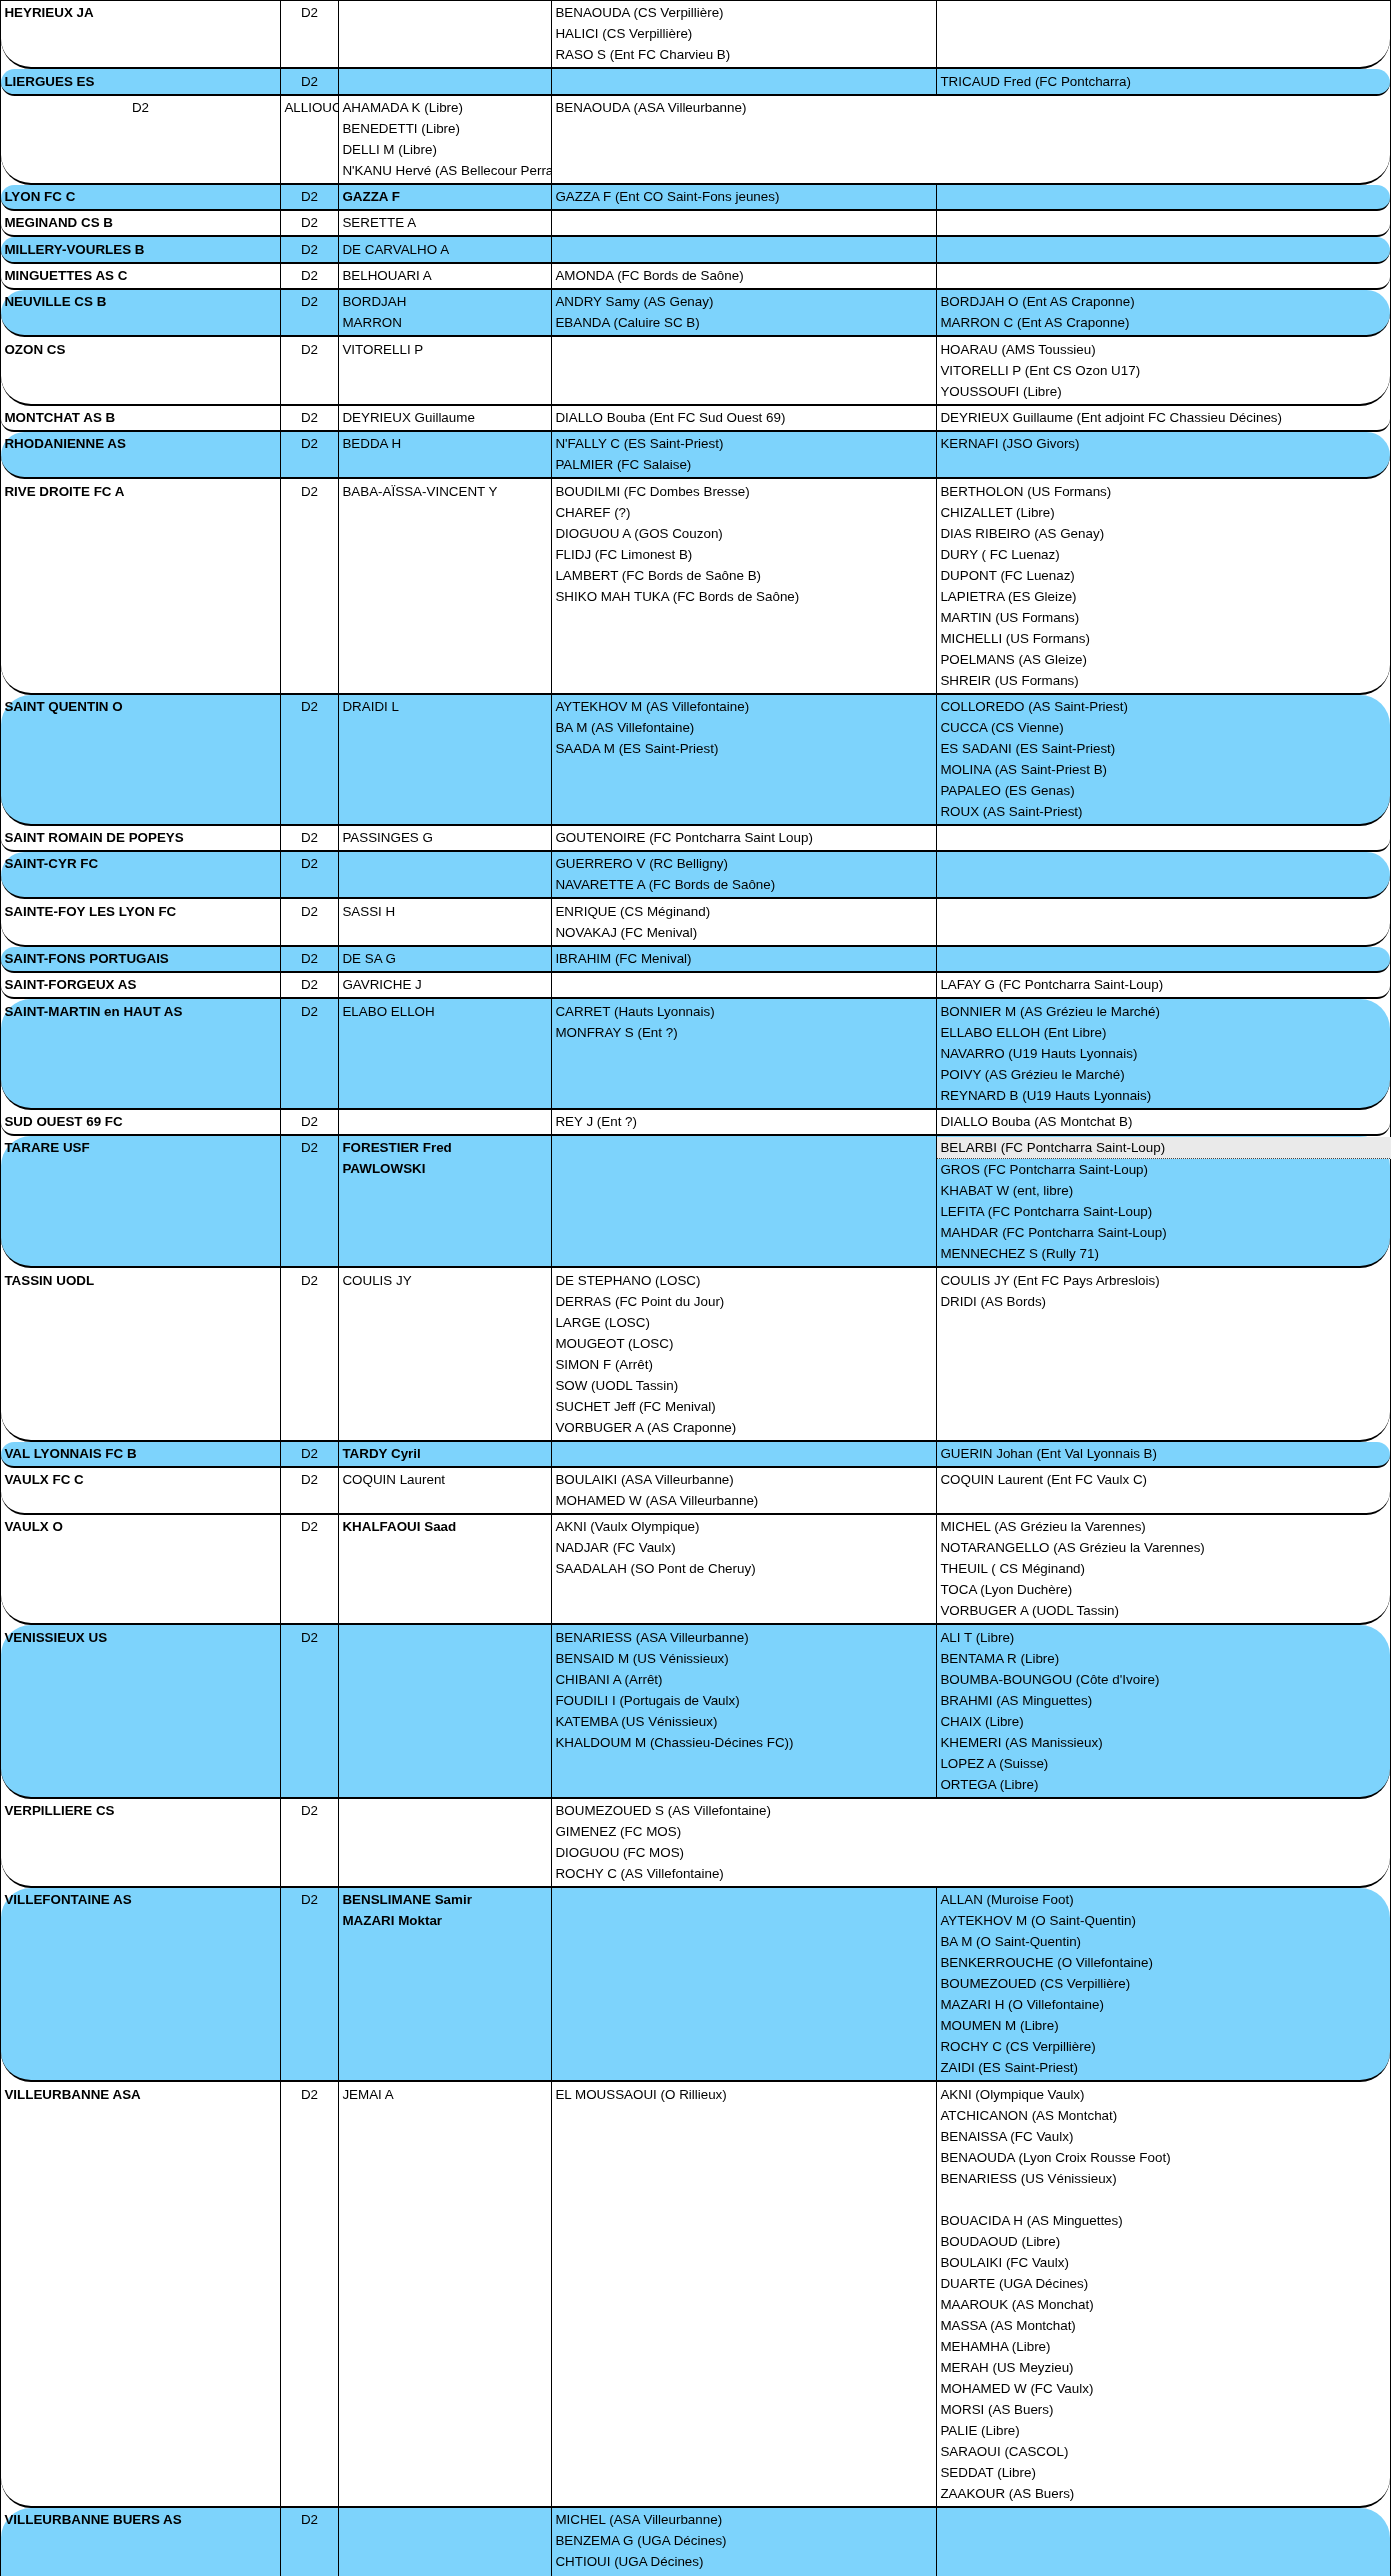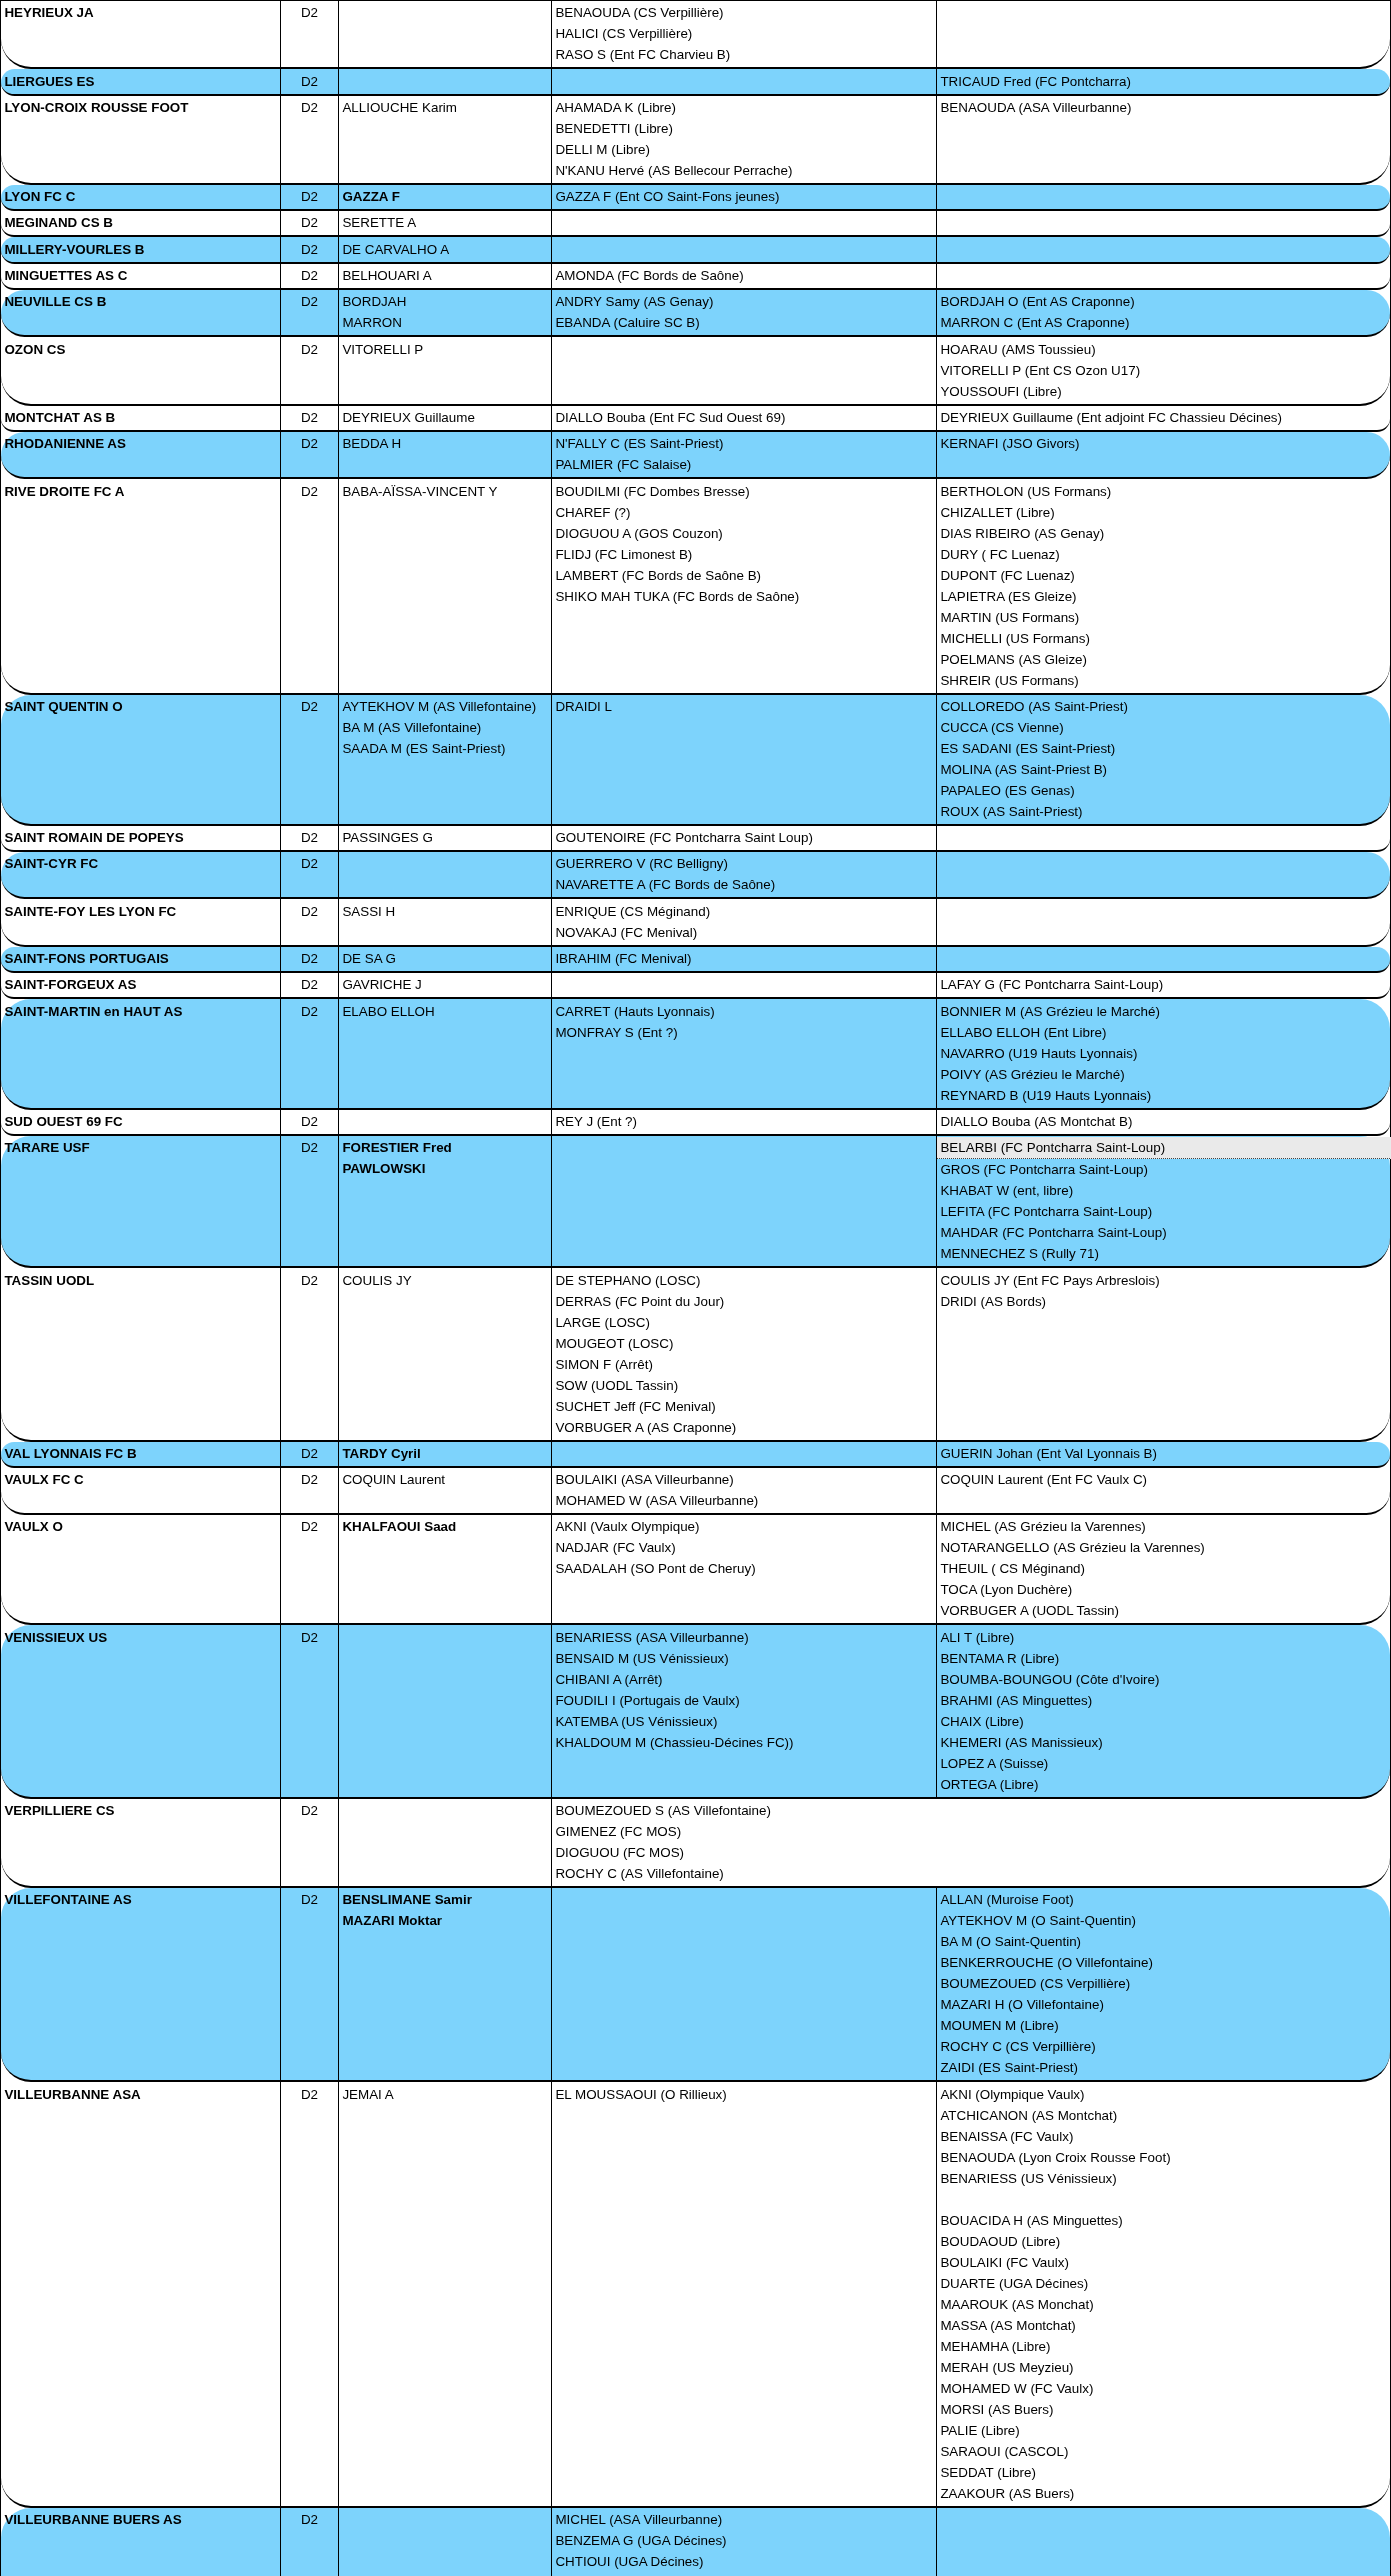--- a/index.html
+++ b/index.html
@@ -69,21 +69,20 @@
     <div class="row shaded">
       <div class="cell club">LIERGUES ES</div>
       <div class="cell division">D2</div>
       <div class="cell"></div>
       <div class="cell"></div>
       <div class="cell">
         <div class="line">TRICAUD Fred (FC Pontcharra)</div>
       </div>
     </div>
     <div class="row">
-      <div class="cell club">LYON-CROIX ROUSSE FOOT</div>
       <div class="cell division">D2</div>
       <div class="cell">
         <div class="line">ALLIOUCHE Karim</div>
       </div>
       <div class="cell">
         <div class="line">AHAMADA K (Libre)</div>
         <div class="line">BENEDETTI (Libre)</div>
         <div class="line">DELLI M (Libre)</div>
         <div class="line">N'KANU Hervé (AS Bellecour Perrache)</div>
       </div>
@@ -211,26 +210,26 @@
         <div class="line">MARTIN (US Formans)</div>
         <div class="line">MICHELLI (US Formans)</div>
         <div class="line">POELMANS (AS Gleize)</div>
         <div class="line">SHREIR (US Formans)</div>
       </div>
     </div>
     <div class="row shaded">
       <div class="cell club">SAINT QUENTIN O</div>
       <div class="cell division">D2</div>
       <div class="cell">
+        <div class="line">DRAIDI L</div>
+      </div>
+      <div class="cell">
         <div class="line">AYTEKHOV M (AS Villefontaine)</div>
         <div class="line">BA M (AS Villefontaine)</div>
         <div class="line">SAADA M (ES Saint-Priest)</div>
-      </div>
-      <div class="cell">
-        <div class="line">DRAIDI L</div>
       </div>
       <div class="cell">
         <div class="line">COLLOREDO (AS Saint-Priest)</div>
         <div class="line">CUCCA (CS Vienne)</div>
         <div class="line">ES SADANI (ES Saint-Priest)</div>
         <div class="line">MOLINA (AS Saint-Priest B)</div>
         <div class="line">PAPALEO (ES Genas)</div>
         <div class="line">ROUX (AS Saint-Priest)</div>
       </div>
     </div>

